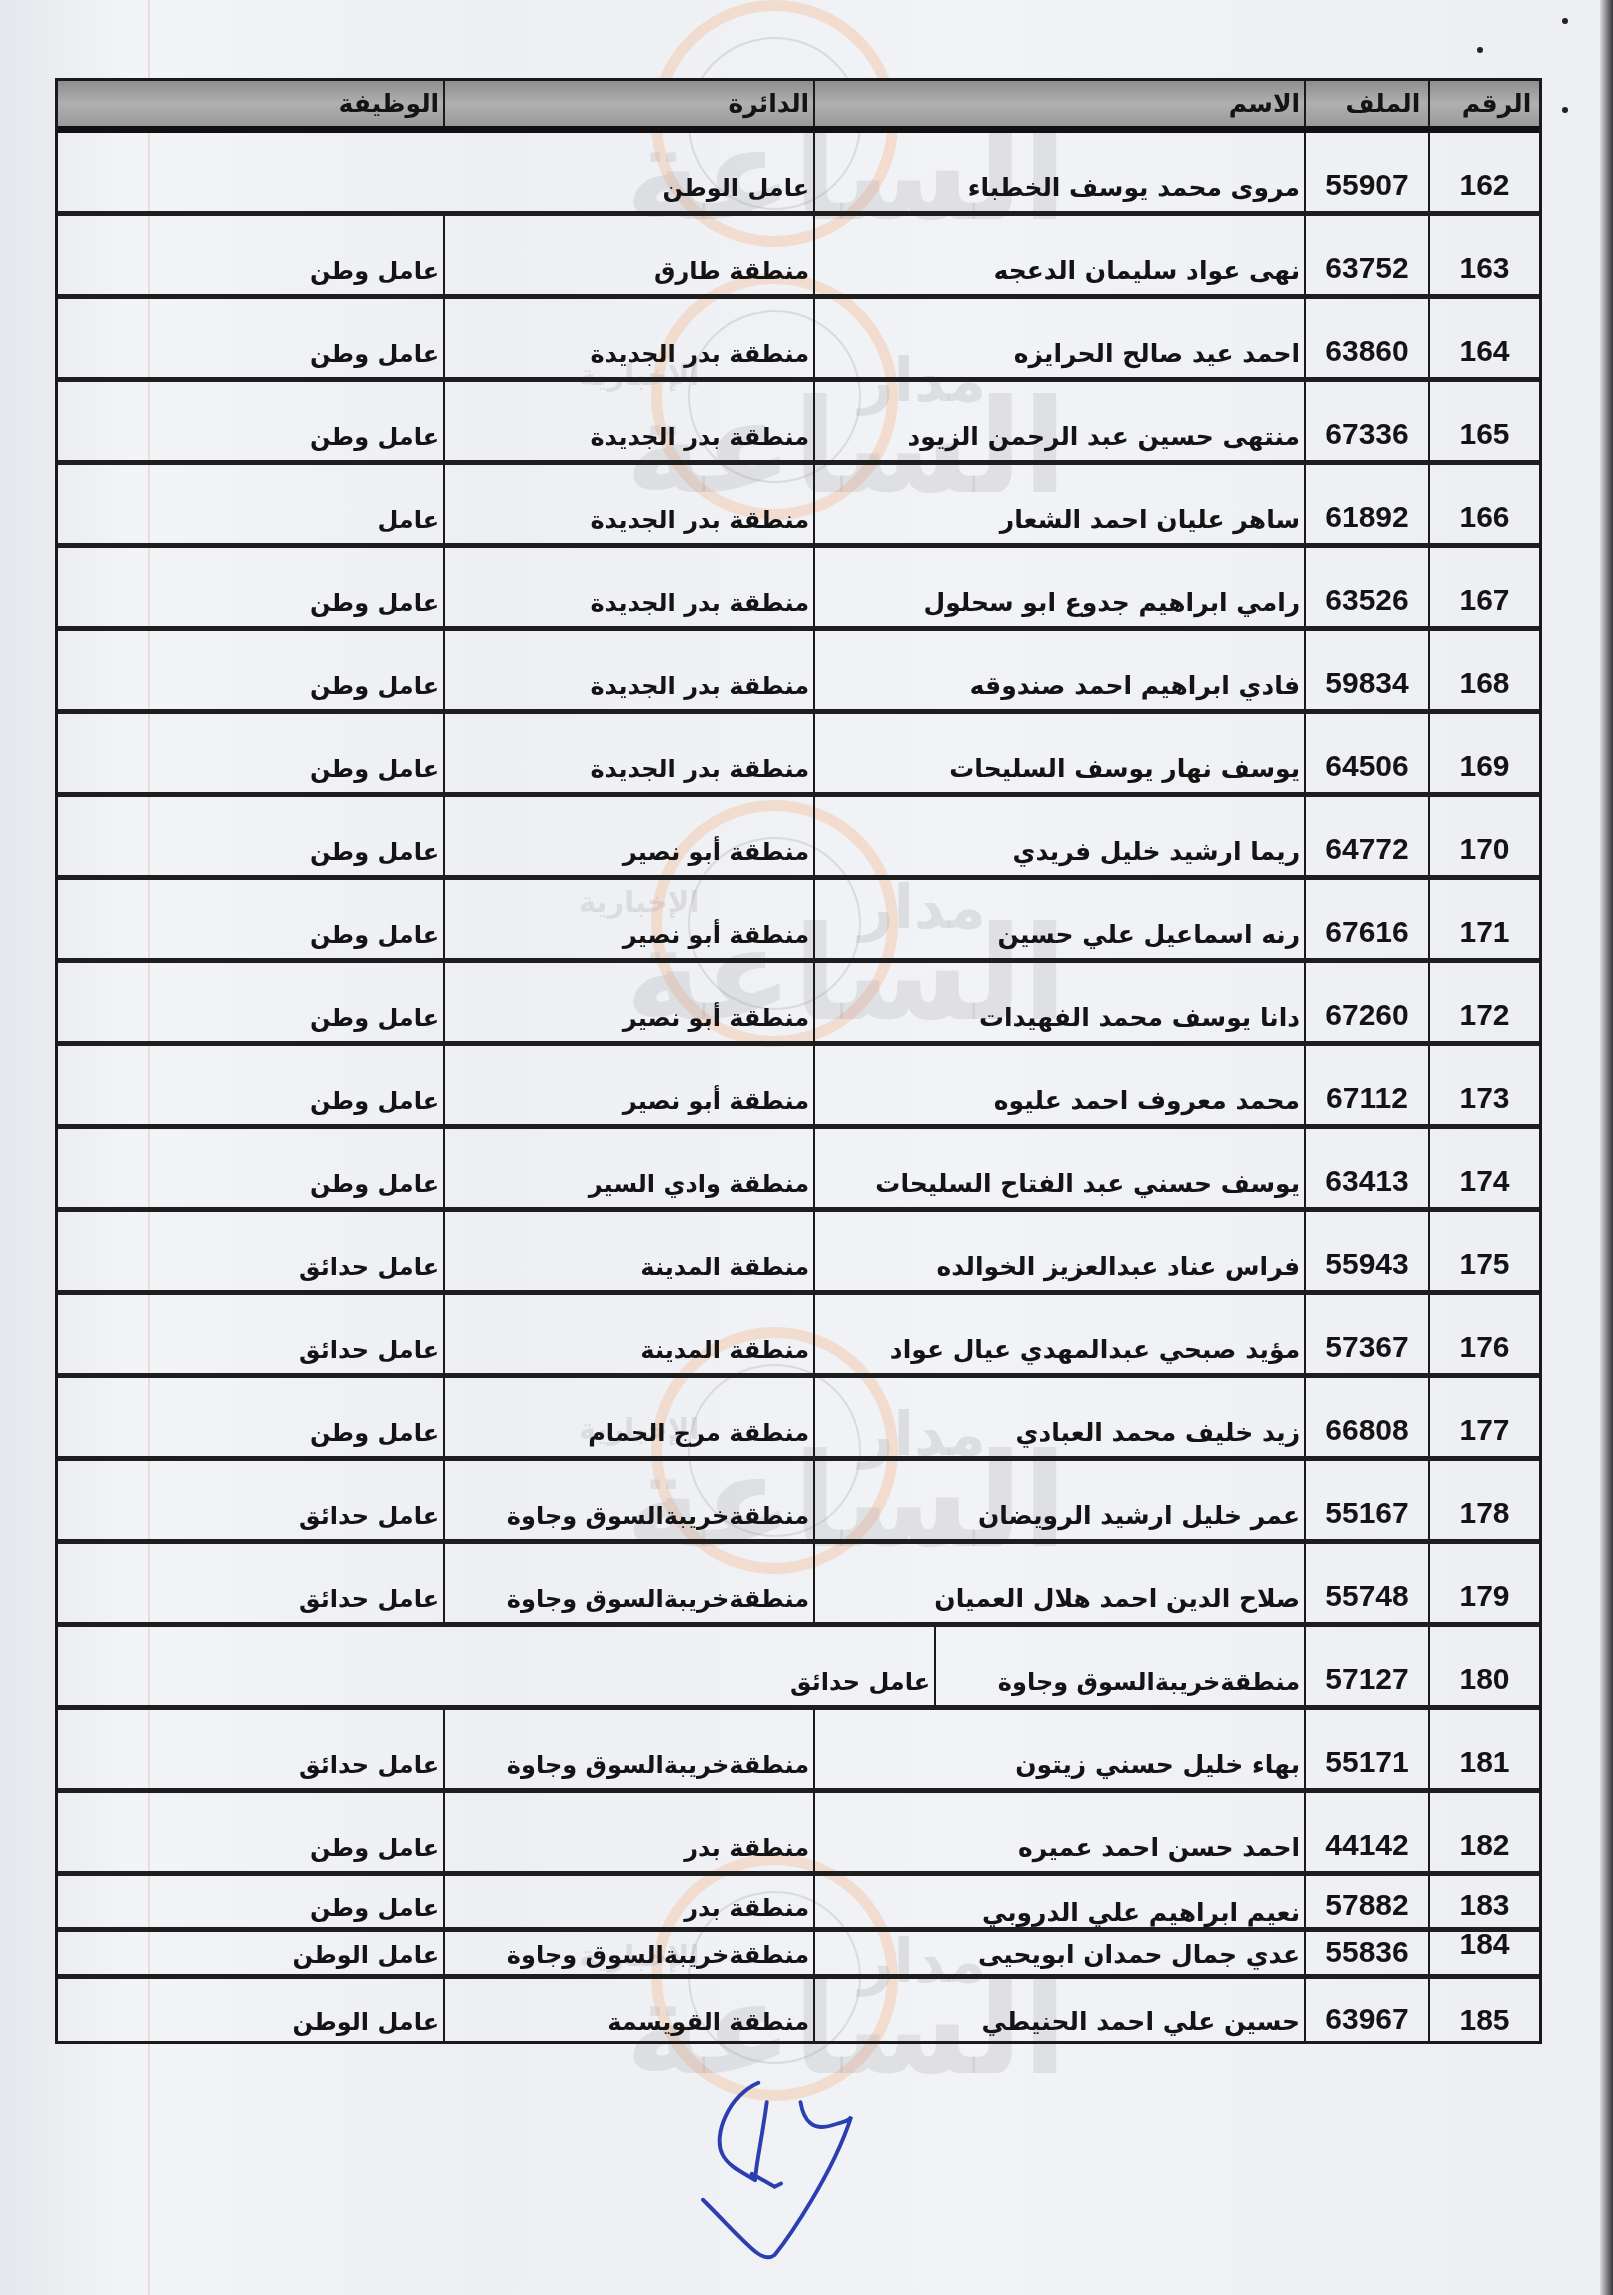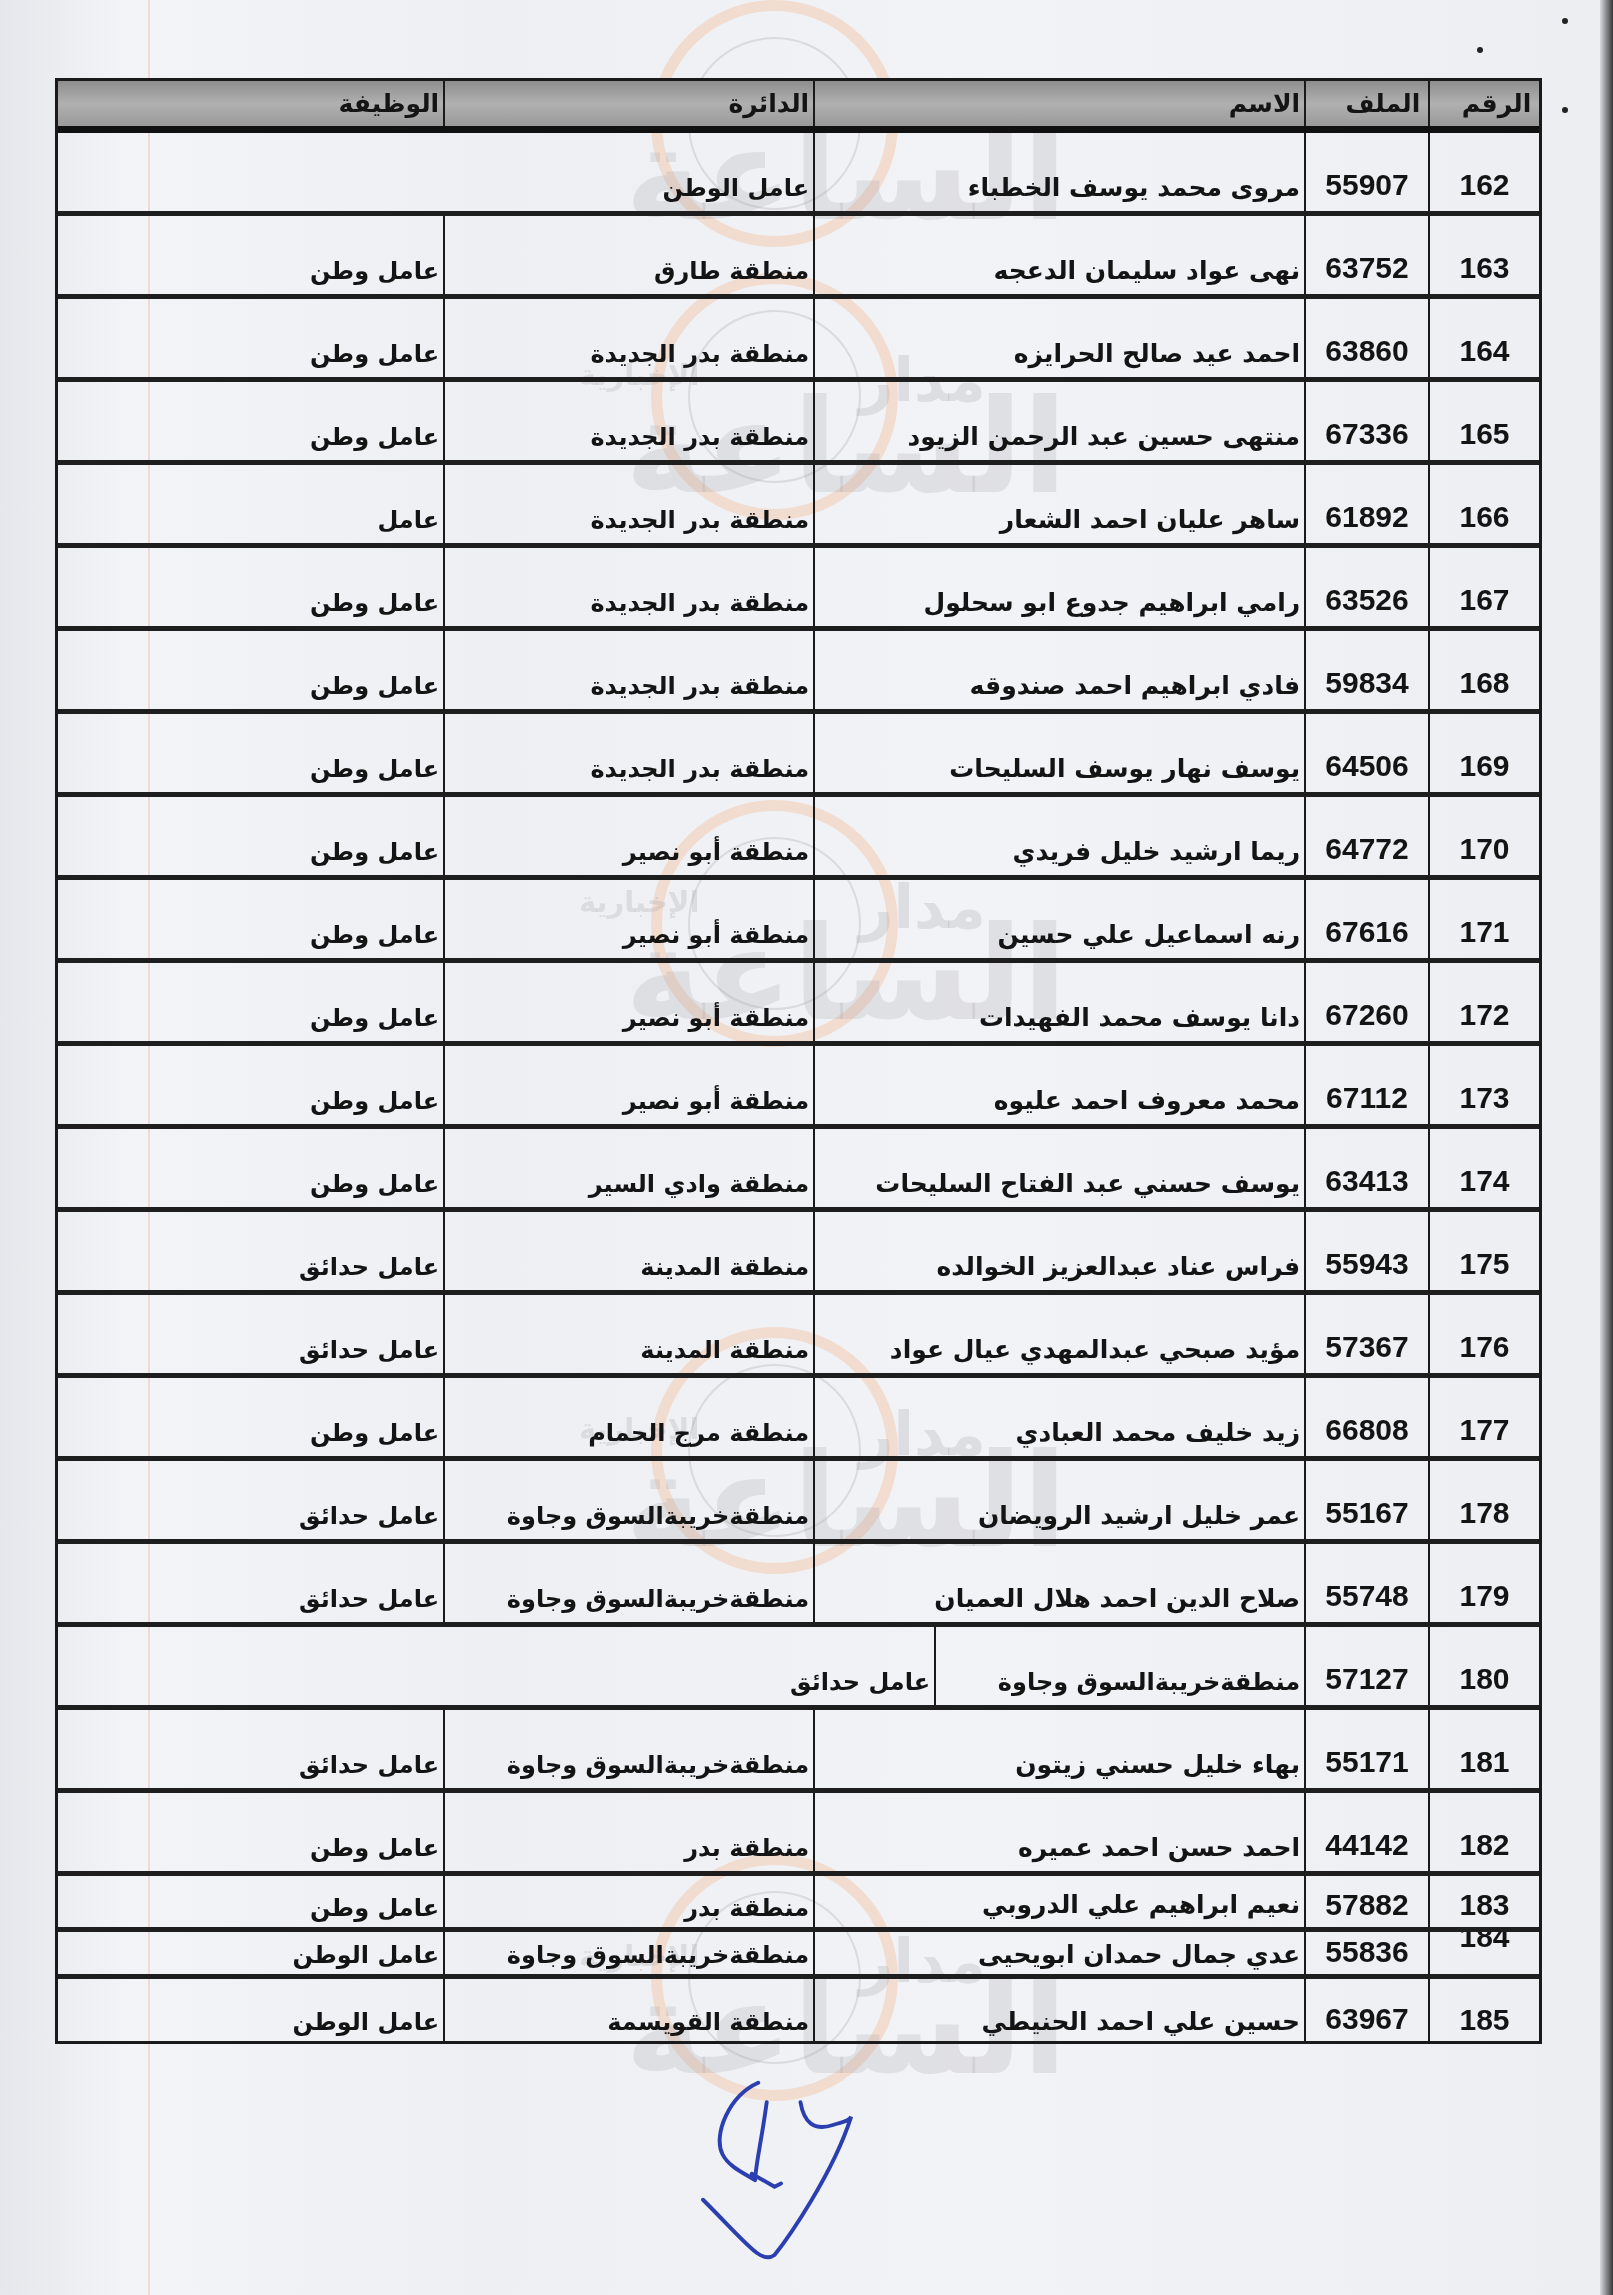--- a/index.html
+++ b/index.html
@@ -257,26 +257,26 @@
       <div class="row" style="height: 83px;">
         <div class="cell c-num">182</div>
         <div class="cell c-file">44142</div>
         <div class="cell c-name">احمد حسن احمد عميره</div>
         <div class="cell c-dist">منطقة بدر</div>
         <div class="cell c-job">عامل وطن</div>
       </div>
       <div class="row" style="height: 56px;">
         <div class="cell c-num" style="padding-bottom: 5.2px;">183</div>
         <div class="cell c-file" style="padding-bottom: 5.2px;">57882</div>
-        <div class="cell c-name" style="padding-bottom: 8px;">نعيم ابراهيم علي الدروبي</div>
+        <div class="cell c-name" style="padding-bottom: 0;">نعيم ابراهيم علي الدروبي</div>
         <div class="cell c-dist" style="padding-bottom: 5.2px;">منطقة بدر</div>
         <div class="cell c-job" style="padding-bottom: 5.2px;">عامل وطن</div>
       </div>
       <div class="row" style="height: 47px;">
-        <div class="cell c-num" style="padding-bottom: 20px;">184</div>
+        <div class="cell c-num" style="padding-bottom: 13px;">184</div>
         <div class="cell c-file" style="padding-bottom: 5.2px;">55836</div>
         <div class="cell c-name" style="padding-bottom: 5.2px;">عدي جمال حمدان ابويحيى</div>
         <div class="cell c-dist" style="padding-bottom: 5.2px;">منطقةخريبةالسوق وجاوة</div>
         <div class="cell c-job" style="padding-bottom: 5.2px;">عامل الوطن</div>
       </div>
       <div class="row" style="height: 62px;">
         <div class="cell c-num" style="padding-bottom: 4px; text-align: center;">185</div>
         <div class="cell c-file" style="padding-bottom: 5.2px;">63967</div>
         <div class="cell c-name" style="padding-bottom: 5.2px;">حسين علي احمد الحنيطي</div>
         <div class="cell c-dist" style="padding-bottom: 5.2px;">منطقة القويسمة</div>

